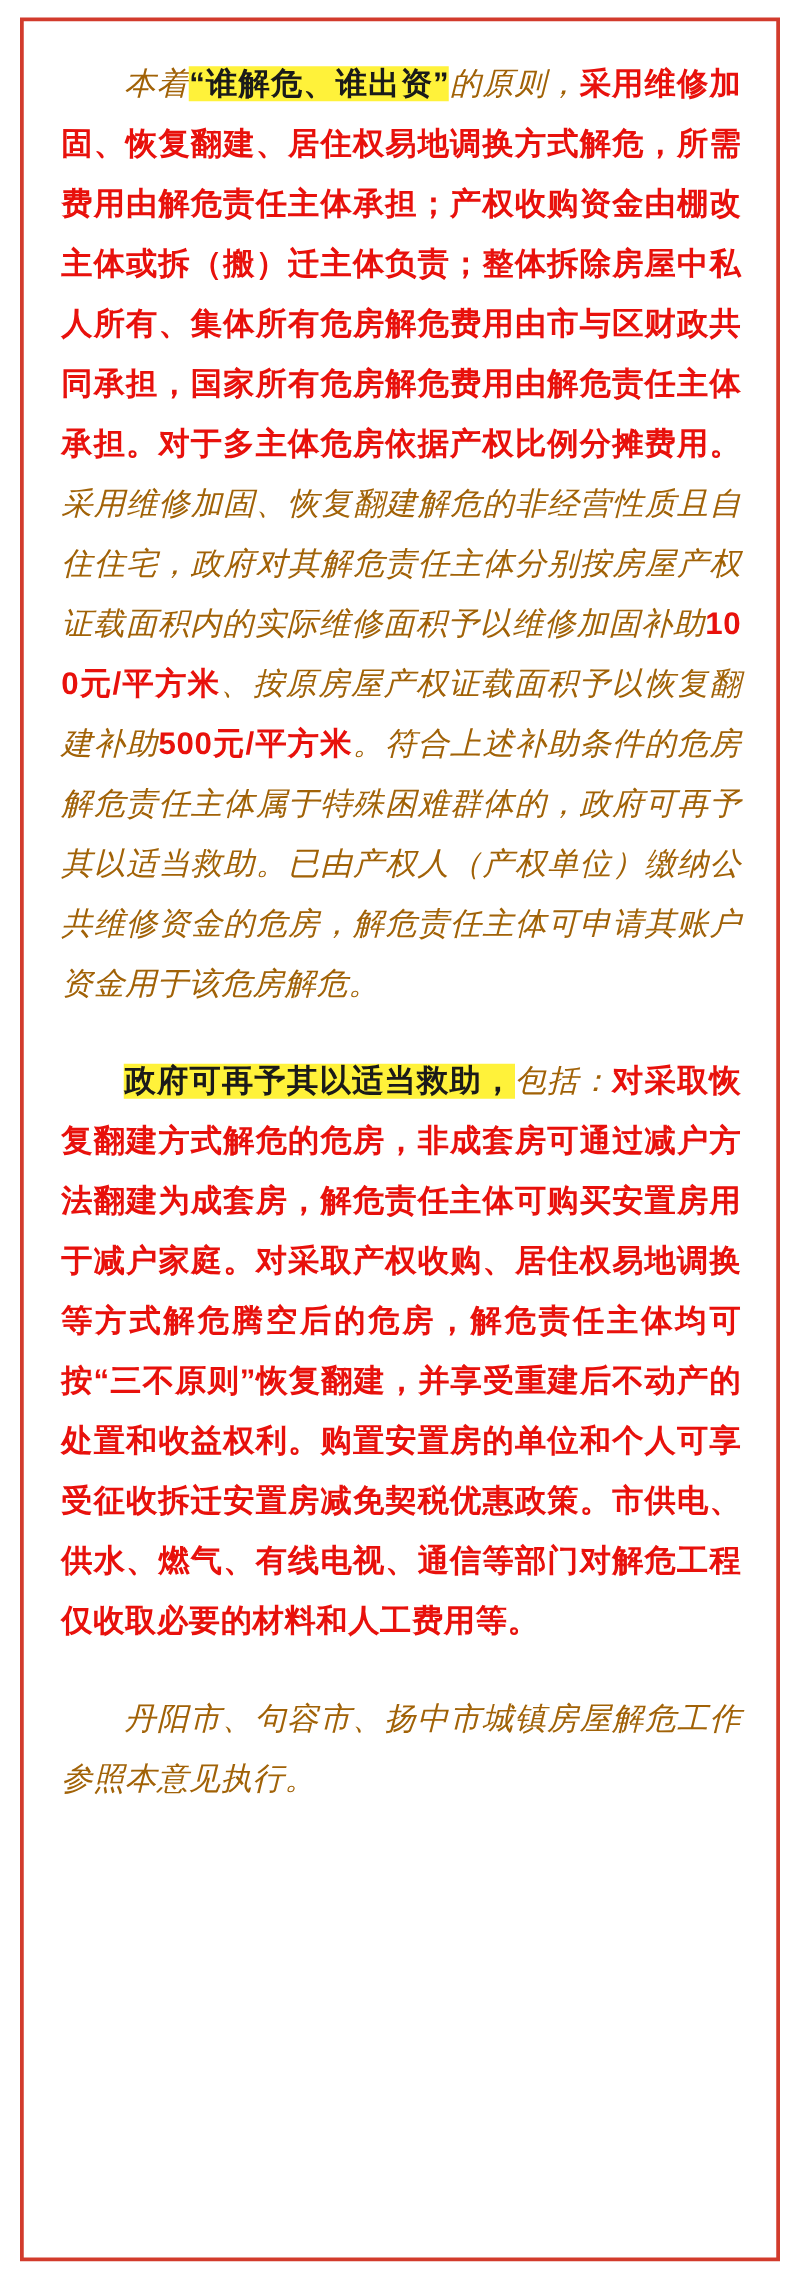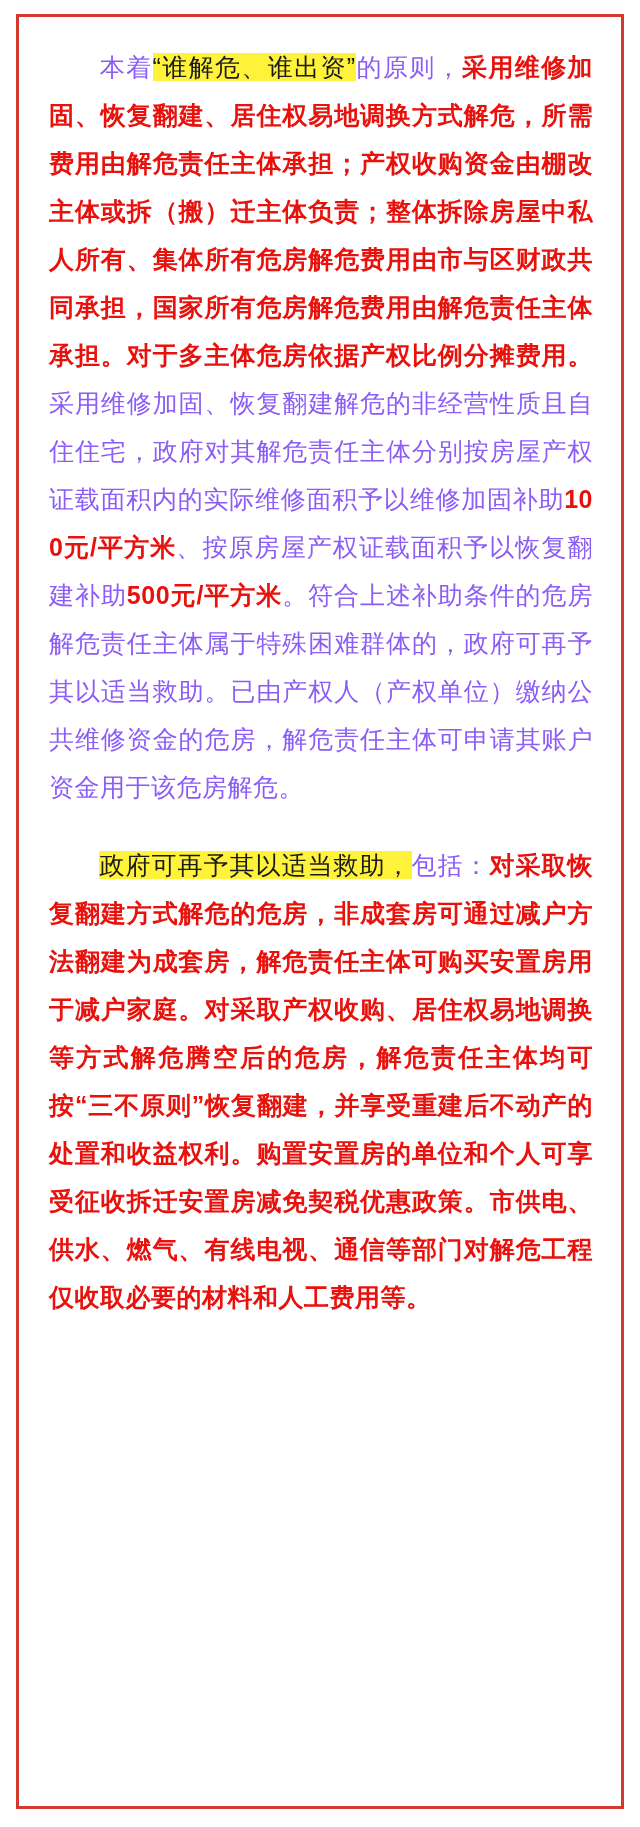--- a/index.html
+++ b/index.html
@@ -48,35 +48,39 @@
     display: inline-block;
     width: 50px;
   }
   .red {
     color: #e8110c;
     font-weight: bold;
   }
   .hl {
     background: #fff23a;
     color: #1a1a1a;
-    font-weight: normal;
+    font-weight: bold;
   }
   .plain {
-    color: #8b5cf6;
+    color: #a16207;
+    font-style: italic;
   }
 </style>
 </head>
 <body>
 
 <div class="page">
   <div class="sheet">
 
     <p class="para">
       <span class="indent"></span><span class="plain">本着</span><span class="hl">“谁解危、谁出资”</span><span class="plain">的原则，</span><span class="red">采用维修加固、恢复翻建、居住权易地调换方式解危，所需费用由解危责任主体承担；产权收购资金由棚改主体或拆（搬）迁主体负责；整体拆除房屋中私人所有、集体所有危房解危费用由市与区财政共同承担，国家所有危房解危费用由解危责任主体承担。对于多主体危房依据产权比例分摊费用。</span><span class="plain">采用维修加固、恢复翻建解危的非经营性质且自住住宅，政府对其解危责任主体分别按房屋产权证载面积内的实际维修面积予以维修加固补助</span><span class="red">100元/平方米</span><span class="plain">、按原房屋产权证载面积予以恢复翻建补助</span><span class="red">500元/平方米</span><span class="plain">。符合上述补助条件的危房解危责任主体属于特殊困难群体的，政府可再予其以适当救助。已由产权人（产权单位）缴纳公共维修资金的危房，解危责任主体可申请其账户资金用于该危房解危。</span>
     </p>
 
     <p class="para">
       <span class="indent"></span><span class="hl">政府可再予其以适当救助，</span><span class="plain">包括：</span><span class="red">对采取恢复翻建方式解危的危房，非成套房可通过减户方法翻建为成套房，解危责任主体可购买安置房用于减户家庭。对采取产权收购、居住权易地调换等方式解危腾空后的危房，解危责任主体均可按“三不原则”恢复翻建，并享受重建后不动产的处置和收益权利。购置安置房的单位和个人可享受征收拆迁安置房减免契税优惠政策。市供电、供水、燃气、有线电视、通信等部门对解危工程仅收取必要的材料和人工费用等。</span>
     </p>
 
+    <p class="para">
+      <span class="indent"></span><span class="plain">丹阳市、句容市、扬中市城镇房屋解危工作参照本意见执行。</span>
+    </p>
 
   </div>
 </div>
 
 </body></html>

